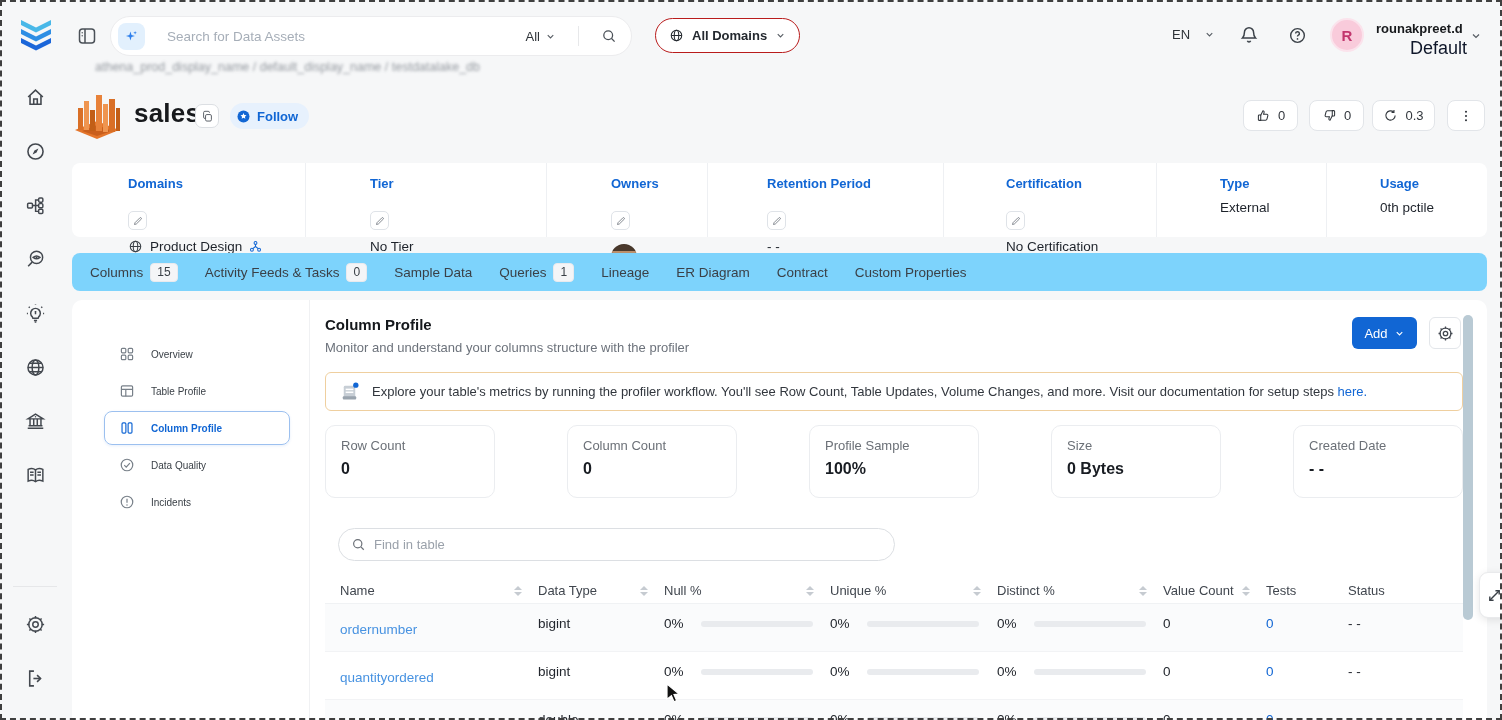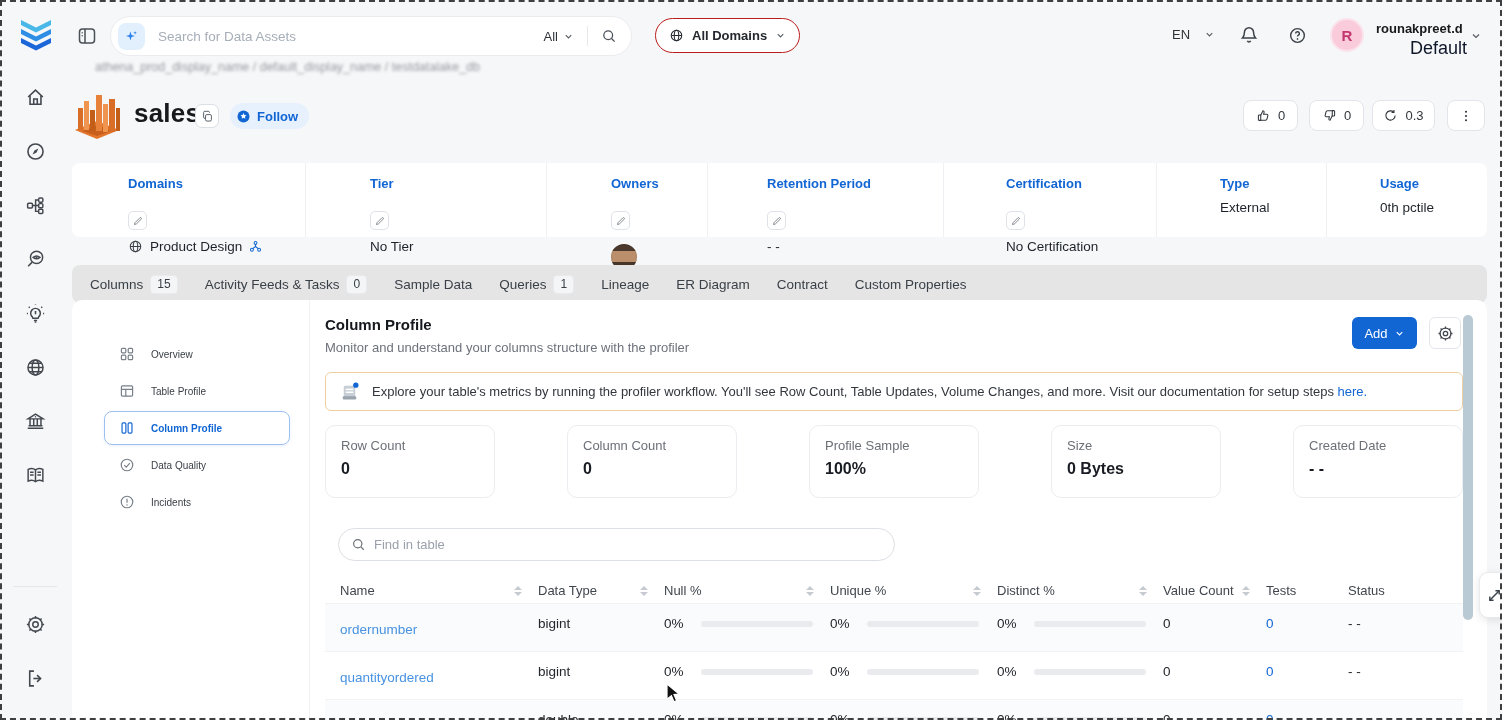--- a/index.html
+++ b/index.html
@@ -5,21 +5,21 @@
   * { margin:0; padding:0; box-sizing:border-box; }
   html,body { width:1502px; height:720px; }
   body { font-family:"Liberation Sans","DejaVu Sans",sans-serif; background:#f6f7f8; overflow:hidden; }
   #app { position:relative; width:1502px; height:720px; background:#f6f7f8; overflow:hidden; }
   svg { display:block; }
   .abs { position:absolute; }
 
   
   .logo { left:18px; top:15px; width:36px; height:40px; cursor:pointer; }
   .panel-toggle { left:77px; top:26px; width:20px; height:20px; color:#4a5057; }
-  .search-pill { left:110px; top:16px; width:522px; height:40px; background:#fff; border:1px solid #ececee; border-radius:21px; display:flex; align-items:center; padding:0 14px 0 7px; }
+  .search-pill { left:110px; top:16px; width:522px; height:40px; background:#fff; border:1px solid #ececee; border-radius:21px; display:flex; align-items:center; padding:0 14px 0 7px;gap:9px; }
   .sparkle-btn { width:27px; height:27px; border-radius:8px; background:#e2f0fd; display:flex; align-items:center; justify-content:center; flex:0 0 auto; }
   .search-pill input { flex:1; border:none; outline:none; background:transparent; margin-left:13px; font-size:13.5px; color:#333; font-family:inherit; }
   .search-pill input::placeholder { color:#a6aeb8; }
   .scope { display:flex; align-items:center; gap:5px; font-size:13px; color:#2e3338; cursor:pointer; }
   .vdiv { width:1px; height:20px; background:#e7e8ea; margin:0 13px; }
   .domains-pill { left:655px; top:18px; height:35px; background:#fff; border:1px solid #b91c1c; border-radius:18px; display:flex; align-items:center; gap:8px; padding:0 13px; font-size:13px; font-weight:700; color:#24292f; cursor:pointer; }
   .lang { left:1172px; top:27px; display:flex; align-items:center; gap:14px; font-size:13px; color:#2e3338; cursor:pointer; }
   .icon-btn { color:#3c4249; cursor:pointer; }
   .bell { left:1239px; top:25px; }
   .help { left:1288px; top:26px; }
@@ -53,21 +53,21 @@
   .meta-card div.meta-col:nth-of-type(6){ width:170px; padding-left:63px; }
   .meta-card div.meta-col:nth-of-type(7){ width:160px; padding-left:53px; }
   .meta-label-row { display:flex; align-items:flex-start; gap:20px;flex-direction:column; }
   .meta-label { font-size:13px; font-weight:700; color:#1166d4; }
   .pencil-btn { width:19px; height:19px; border:1px solid #dfe3e8; border-radius:5px; background:#fff; display:flex; align-items:center; justify-content:center; color:#6a7078; cursor:pointer; }
   .meta-value { margin-top:9px; font-size:13.5px; color:#1d222a; display:flex; align-items:center; gap:7px; }
   .owner-avatar { width:26px; height:26px; border-radius:50%; margin-top:5px; cursor:pointer;
     background:linear-gradient(180deg,#4a392c 0 26%, #bb8f6b 26% 68%, #46362a 68% 100%); box-shadow:inset 0 0 0 1px rgba(0,0,0,.08); }
 
   
-  .tabs-card { left:72px; top:265px; width:1415px; height:38px; background:#e5e5e5; border-radius:8px; display:flex; align-items:center; padding-left:18px; gap:27px; }
+  .tabs-card { left:72px; top:253px; width:1415px; height:38px; background:#7dd3fc; border-radius:8px; display:flex; align-items:center; padding-left:18px; gap:27px; }
   .tab { position:relative; height:100%; display:flex; align-items:center; gap:7px; font-size:13.5px; color:#3a4047; cursor:pointer; }
   .tab .pill { background:#f4f5f7; border:1px solid #e9eaee; border-radius:4px; padding:0 6px; font-size:12px; line-height:17px; color:#3a4047; }
   .tab.active { color:#1166d4; font-weight:700; }
   .tab.active::after { content:""; position:absolute; left:0; right:0; bottom:0; height:2.5px; background:#1166d4; border-radius:2px; }
 
   
   .main-card { left:72px; top:300px; width:1415px; height:420px; background:#fff; border-radius:10px 10px 0 0; overflow:hidden; }
   .side { position:absolute; left:0; top:0; bottom:0; width:238px; border-right:1px solid #f0f1f3; padding-top:34px; }
   .nav-item { margin:3px 20px 3px 32px; width:186px; height:34px; display:flex; align-items:center; gap:16px; padding-left:14px; border-radius:8px; border:1px solid transparent; font-size:10px; color:#3a4047; cursor:pointer; }
   .nav-item .nicon { color:#788089; display:flex; }

